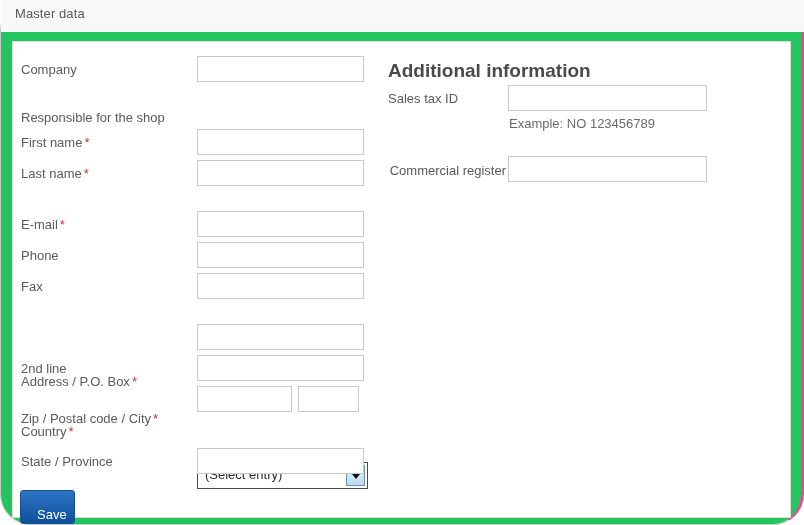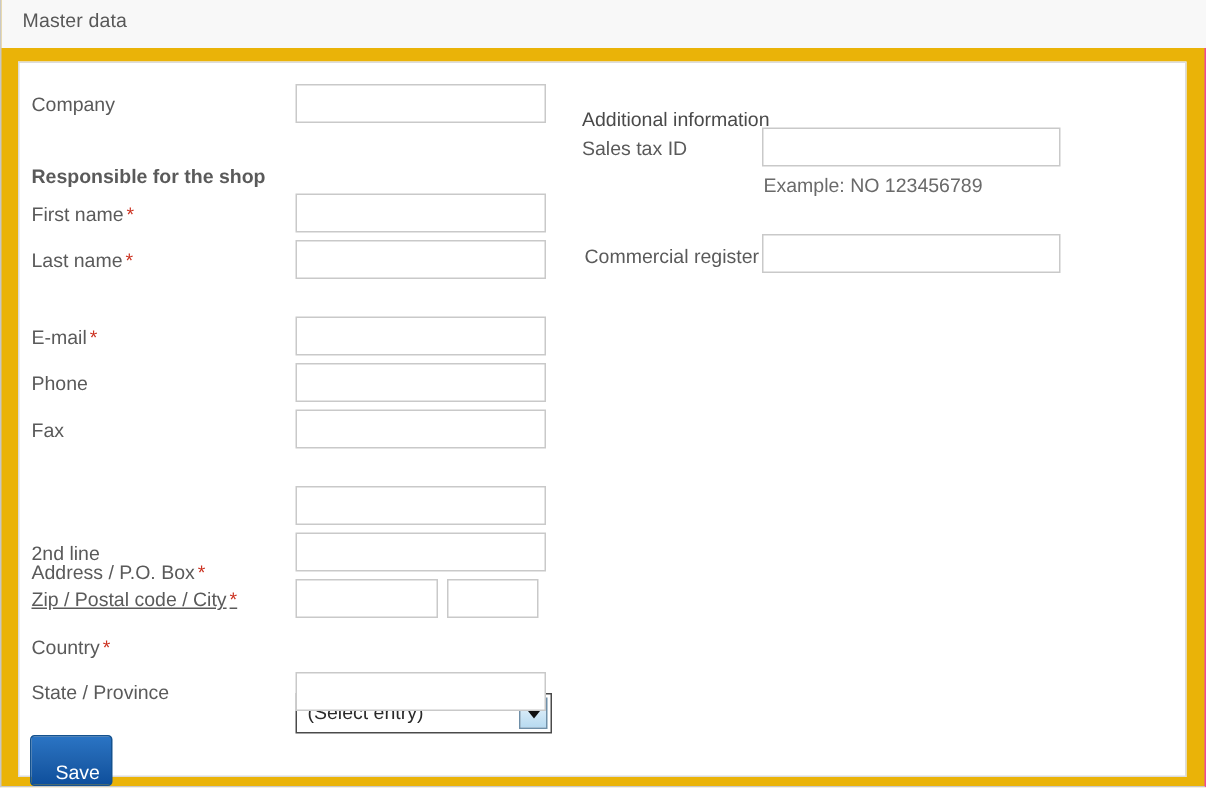--- a/index.html
+++ b/index.html
@@ -22,23 +22,24 @@
 
   
   .window {
     position: absolute;
     left: 0;
     top: 0;
     width: 804px;
     height: 525px;
     box-sizing: border-box;
     border-left: 1px solid #c8c8c8;
-    border-right: 1px solid #ec4899;
+    border-right: 3px solid #ec4899;
     border-bottom: 1px solid #c8c8c8;
-    background: #eab308;
+    background: #22c55e;
+    border-radius: 31px;
   }
 
   
   .title-bar {
     position: absolute;
     left: 0;
     top: 0;
     width: 804px;
     height: 32px;
     box-sizing: border-box;
@@ -83,25 +84,24 @@
     padding-left: 2px;
   }
   .section-label {
     position: absolute;
     font-size: 13px;
     color: #5a5a5a;
     white-space: nowrap;
   }
   .heading {
     position: absolute;
-    font-size: 13px;
-    font-weight: normal;
+    font-size: 19px;
+    font-weight: bold;
     color: #4a4a4a;
     white-space: nowrap;
-    margin-top: 12px;
   }
   .hint {
     position: absolute;
     font-size: 13px;
     color: #6a6a6a;
     white-space: nowrap;
   }
   .hint i {
     font-style: italic;
   }
@@ -190,21 +190,21 @@
       <div class="title-text">Master data</div>
     </div>
 
     <div class="panel">
 
       <div class="label" style="left:8px; top:20px;">
         <span>Company</span>
       </div>
       <input class="tf" style="left: 184px; top: 14px; width: 167px;" type="text" placeholder="">
 
-      <div class="section-label" style="left:8px; top:68px;font-weight:bold;">Responsible for the shop</div>
+      <div class="section-label" style="left:8px; top:68px;">Responsible for the shop</div>
 
       <div class="label" style="left:8px; top:93px;">
         <span>First name</span><span class="req">*</span>
       </div>
       <input class="tf" style="left: 184px; top: 87px; width: 167px;" type="text" placeholder="">
 
       <div class="label" style="left:8px; top:124px;">
         <span>Last name</span><span class="req">*</span>
       </div>
       <input class="tf" style="left: 184px; top: 118px; width: 167px;" type="text" placeholder="">
@@ -227,21 +227,21 @@
       <div class="label" style="left:8px; top:288px;margin-top:44px;">
         <span>Address / P.O. Box</span><span class="req">*</span>
       </div>
       <input class="tf" style="left: 184px; top: 282px; width: 167px;" type="text" placeholder="">
 
       <div class="label" style="left:8px; top:319px;">
         <span>2nd line</span>
       </div>
       <input class="tf" style="left: 184px; top: 313px; width: 167px;" type="text" placeholder="">
 
-      <div class="label" style="left:8px; top:350px;text-decoration:underline;">
+      <div class="label" style="left:8px; top:369px;">
         <span>Zip / Postal code / City</span><span class="req">*</span>
       </div>
       <input class="tf" style="left: 184px; top: 344px; width: 95px;" type="text" placeholder="">
       <input class="tf" style="left: 285px; top: 344px; width: 61px;" type="text" placeholder="">
 
       <div class="label" style="left:8px; top:382px;">
         <span>Country</span><span class="req">*</span>
       </div>
       <div class="selwrap" style="left:184px; top:376px;margin-top:44px;">
         <span class="sel-text">(Select entry)</span>

